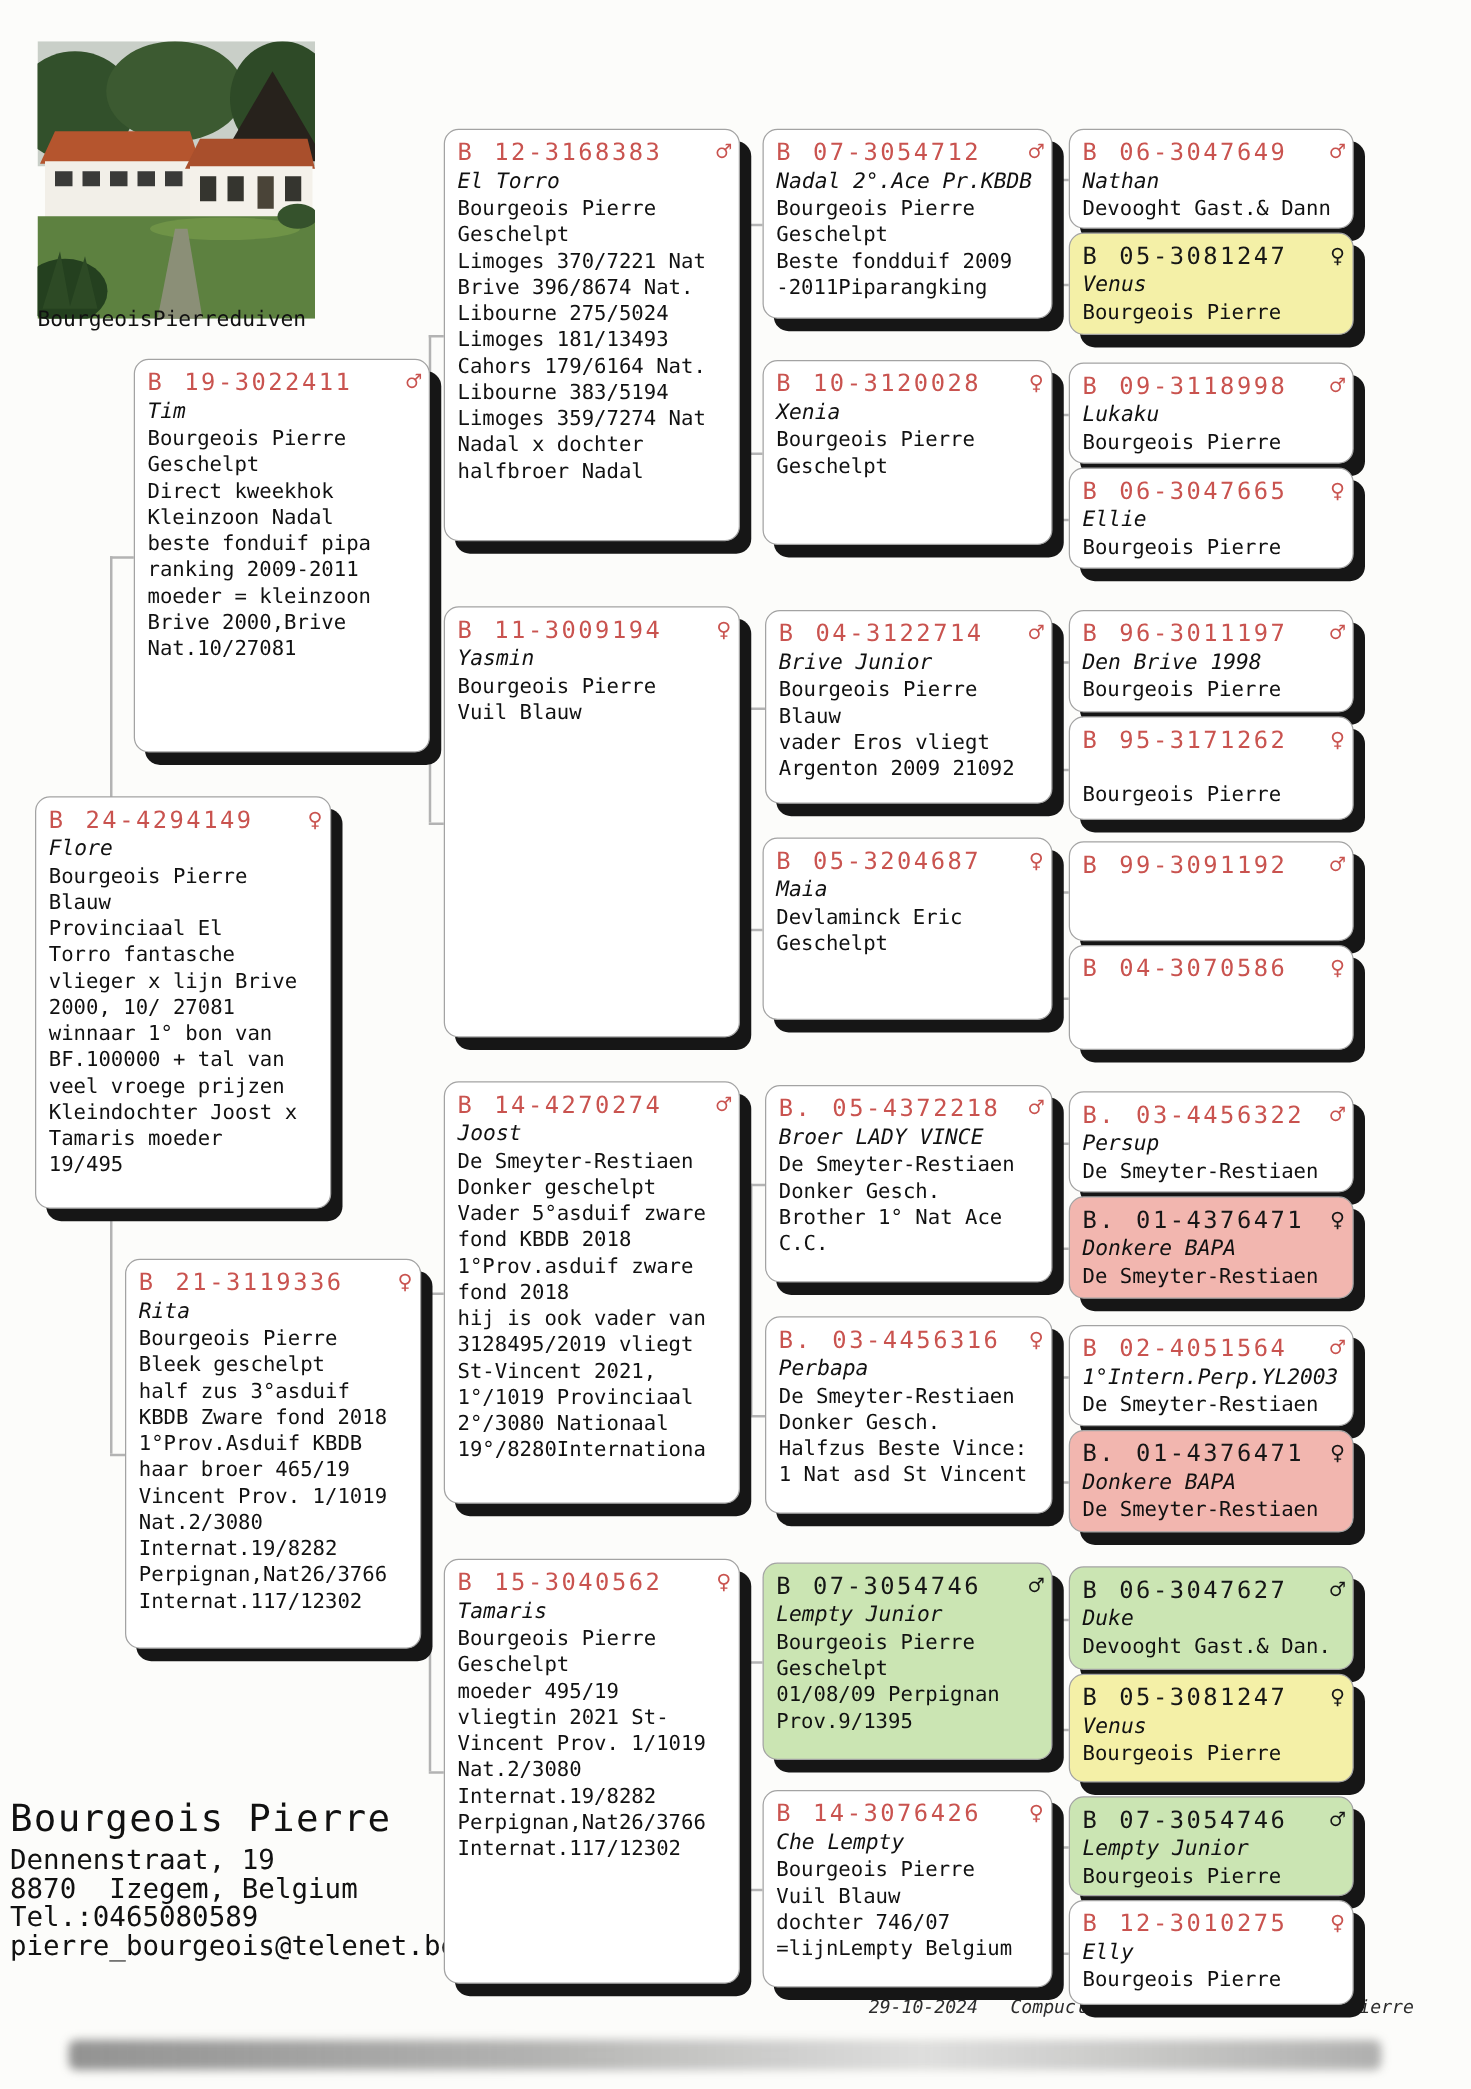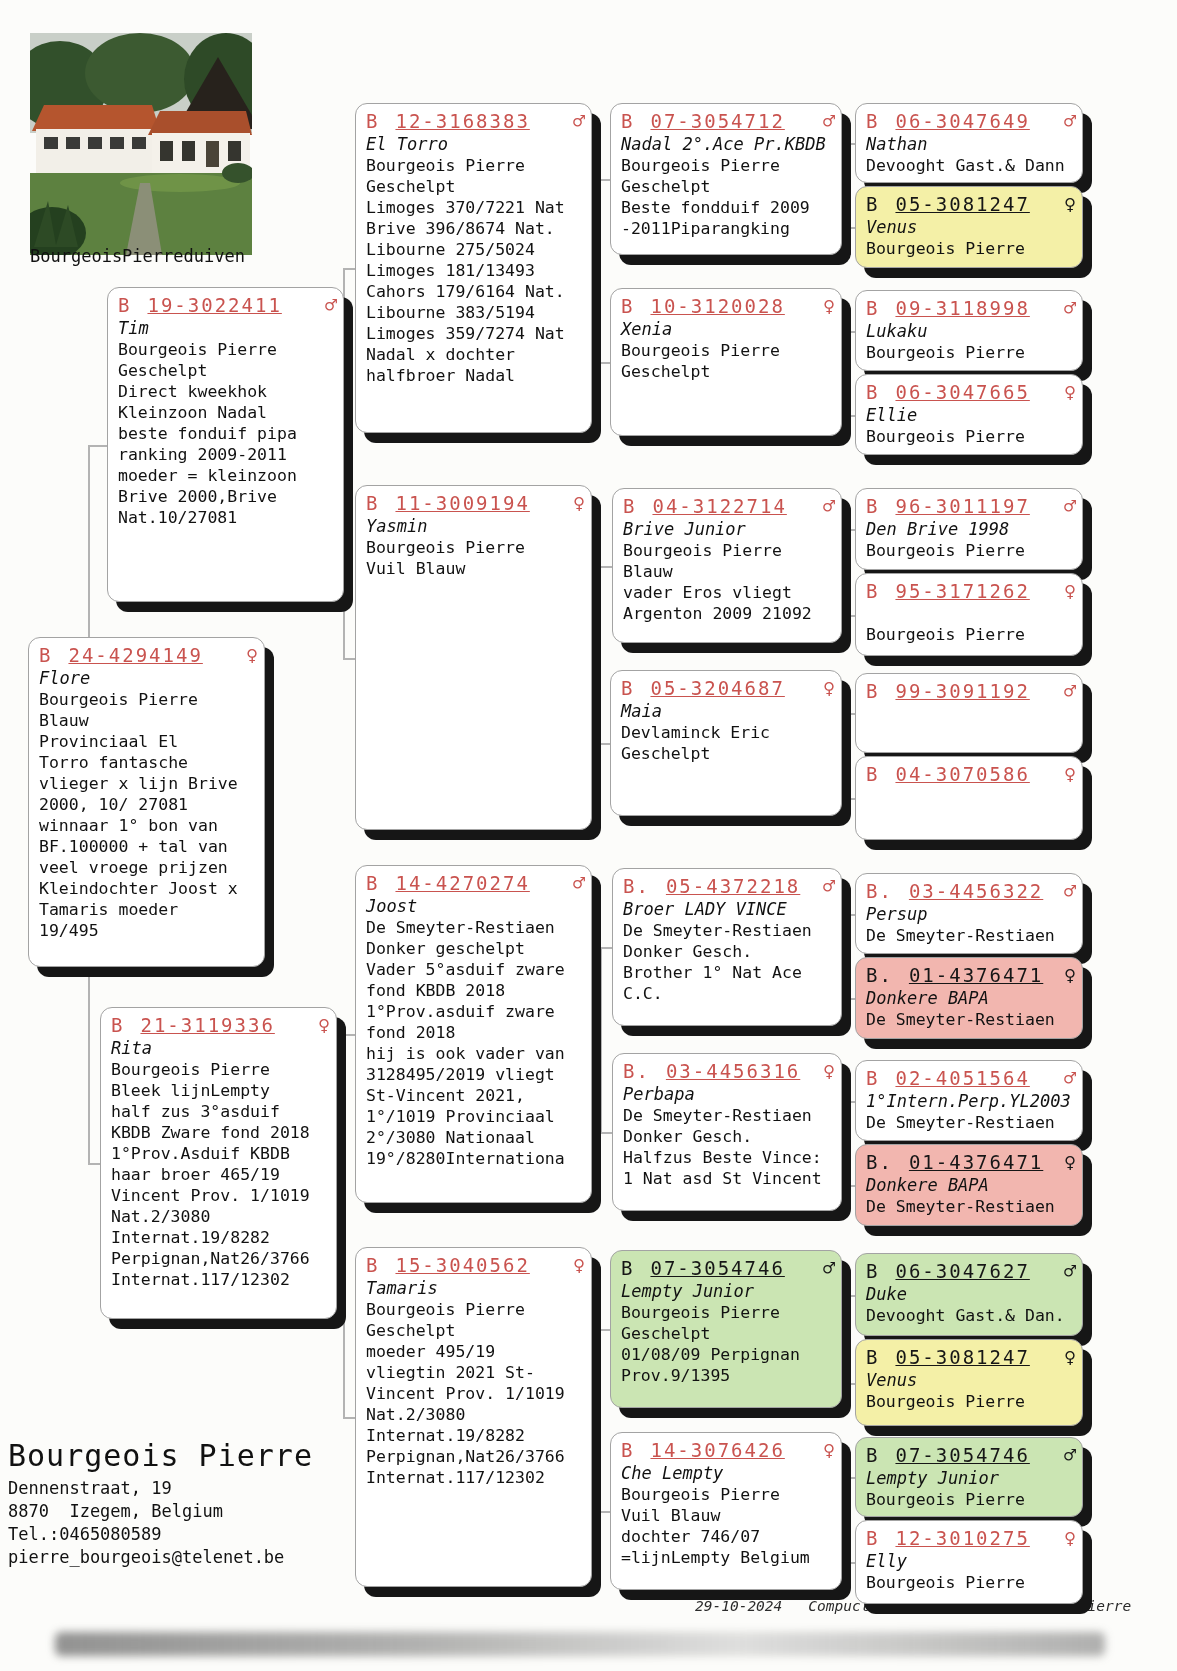--- a/index.html
+++ b/index.html
@@ -5,28 +5,28 @@
   html,body{margin:0;padding:0;background:#ffffff;}
   .page{position:relative;width:1177px;height:1671px;background:#fcfcfa;overflow:hidden;
         font-family:"DejaVu Sans Mono",monospace;color:#111;}
   .title{position:absolute;left:288px;top:12px;font-family:"DejaVu Sans",sans-serif;
          font-size:32px;color:#000;white-space:pre;}
   .photo{position:absolute;left:30px;top:33px;width:222px;height:222px;}
   .loftlabel{position:absolute;left:30px;top:246px;font-size:17px;white-space:pre;}
   .pbox{position:absolute;z-index:2;background:#fff;border:1.5px solid #a3a3a3;border-radius:12px;
         box-shadow:9px 10px 0 0 #161616;padding:5px 6px 5px 10px;box-sizing:border-box;}
   .ringline{display:flex;align-items:baseline;font-size:19px;letter-spacing:2px;line-height:24px;}
-  .ringline .num{margin-left:16px;text-decoration:underline;}
+  .ringline .num{margin-left:16px;}
   .ringline .sex{margin-left:auto;letter-spacing:0;font-size:20px;}
   .pname{font-style:italic;font-size:17px;line-height:22px;color:#111;white-space:pre;}
   .pline{font-size:16.5px;line-height:21px;color:#111;white-space:pre;}
   .cline{position:absolute;background:#b3b3b3;z-index:1;}
   .contact{position:absolute;left:8px;top:1438px;}
   .contact .cname{font-size:30px;letter-spacing:1px;margin-bottom:4px;}
-  .contact .cl{font-size:17px;line-height:23px;white-space:pre;}
+  .contact .cl{font-size:22px;line-height:23px;white-space:pre;}
   .footer{position:absolute;left:695px;top:1598px;display:flex;gap:26px;
           font-style:italic;font-size:14.5px;color:#2b2b2b;white-space:pre;}
   .smudge{position:absolute;left:55px;top:1632px;width:1050px;height:24px;z-index:0;
           background:linear-gradient(90deg,rgba(60,60,60,.55),rgba(40,40,40,.35) 35%,rgba(90,90,90,.18) 65%,rgba(70,70,70,.42));
           filter:blur(4px);border-radius:6px;}
 </style>
 </head>
 <body>
 
 <div class="page">
@@ -160,21 +160,21 @@
         <div class="pline">Nat.10/27081</div>
       </div>
       <div class="pbox" style="left: 100px; top: 1007px; width: 237px; height: 312px; background: rgb(255, 255, 255);">
         <div class="ringline" style="color: rgb(201, 83, 79);">
           <span>B</span>
           <span class="num">21-3119336</span>
           <span class="sex">♀</span>
         </div>
         <div class="pname">Rita</div>
         <div class="pline">Bourgeois Pierre</div>
-        <div class="pline">Bleek lijnLempty</div>
+        <div class="pline">Bleek geschelpt</div>
         <div class="pline">half zus 3°asduif</div>
         <div class="pline">KBDB Zware fond 2018</div>
         <div class="pline">1°Prov.Asduif KBDB</div>
         <div class="pline">haar broer 465/19</div>
         <div class="pline">Vincent Prov. 1/1019</div>
         <div class="pline">Nat.2/3080</div>
         <div class="pline">Internat.19/8282</div>
         <div class="pline">Perpignan,Nat26/3766</div>
         <div class="pline">Internat.117/12302</div>
       </div>

